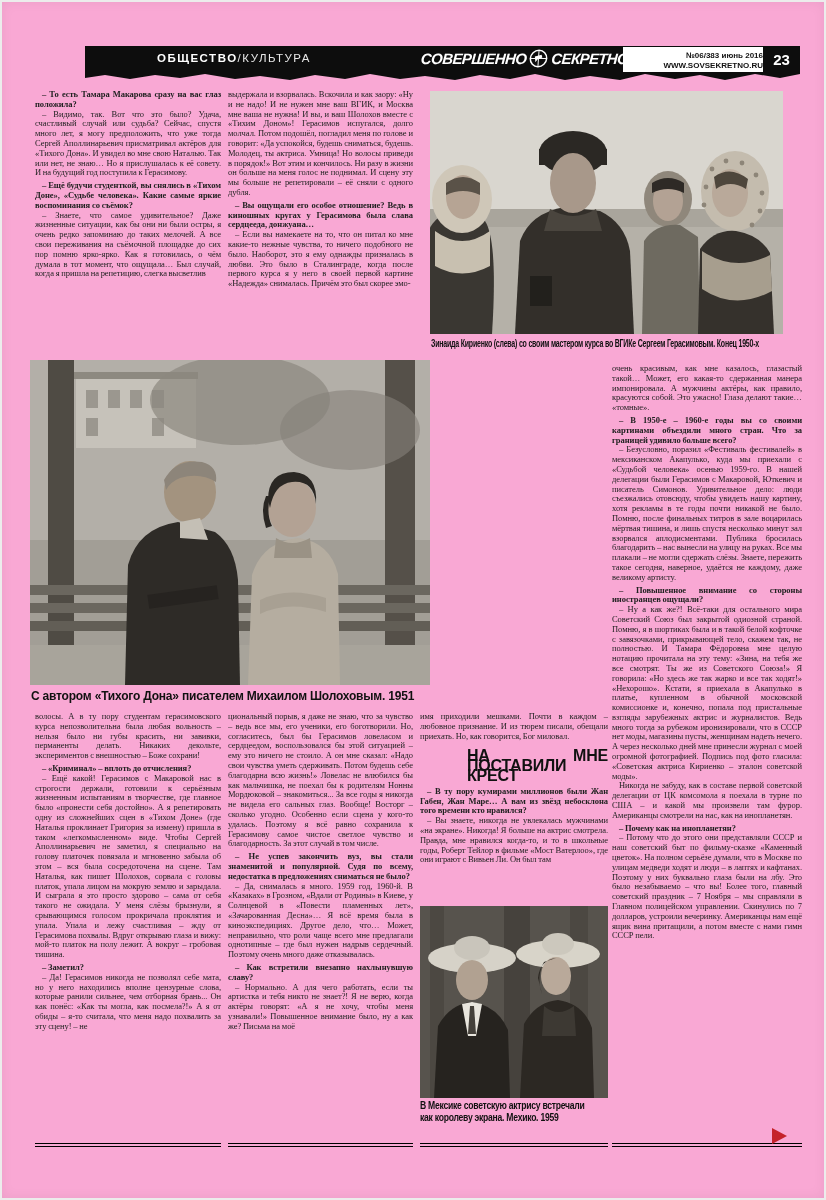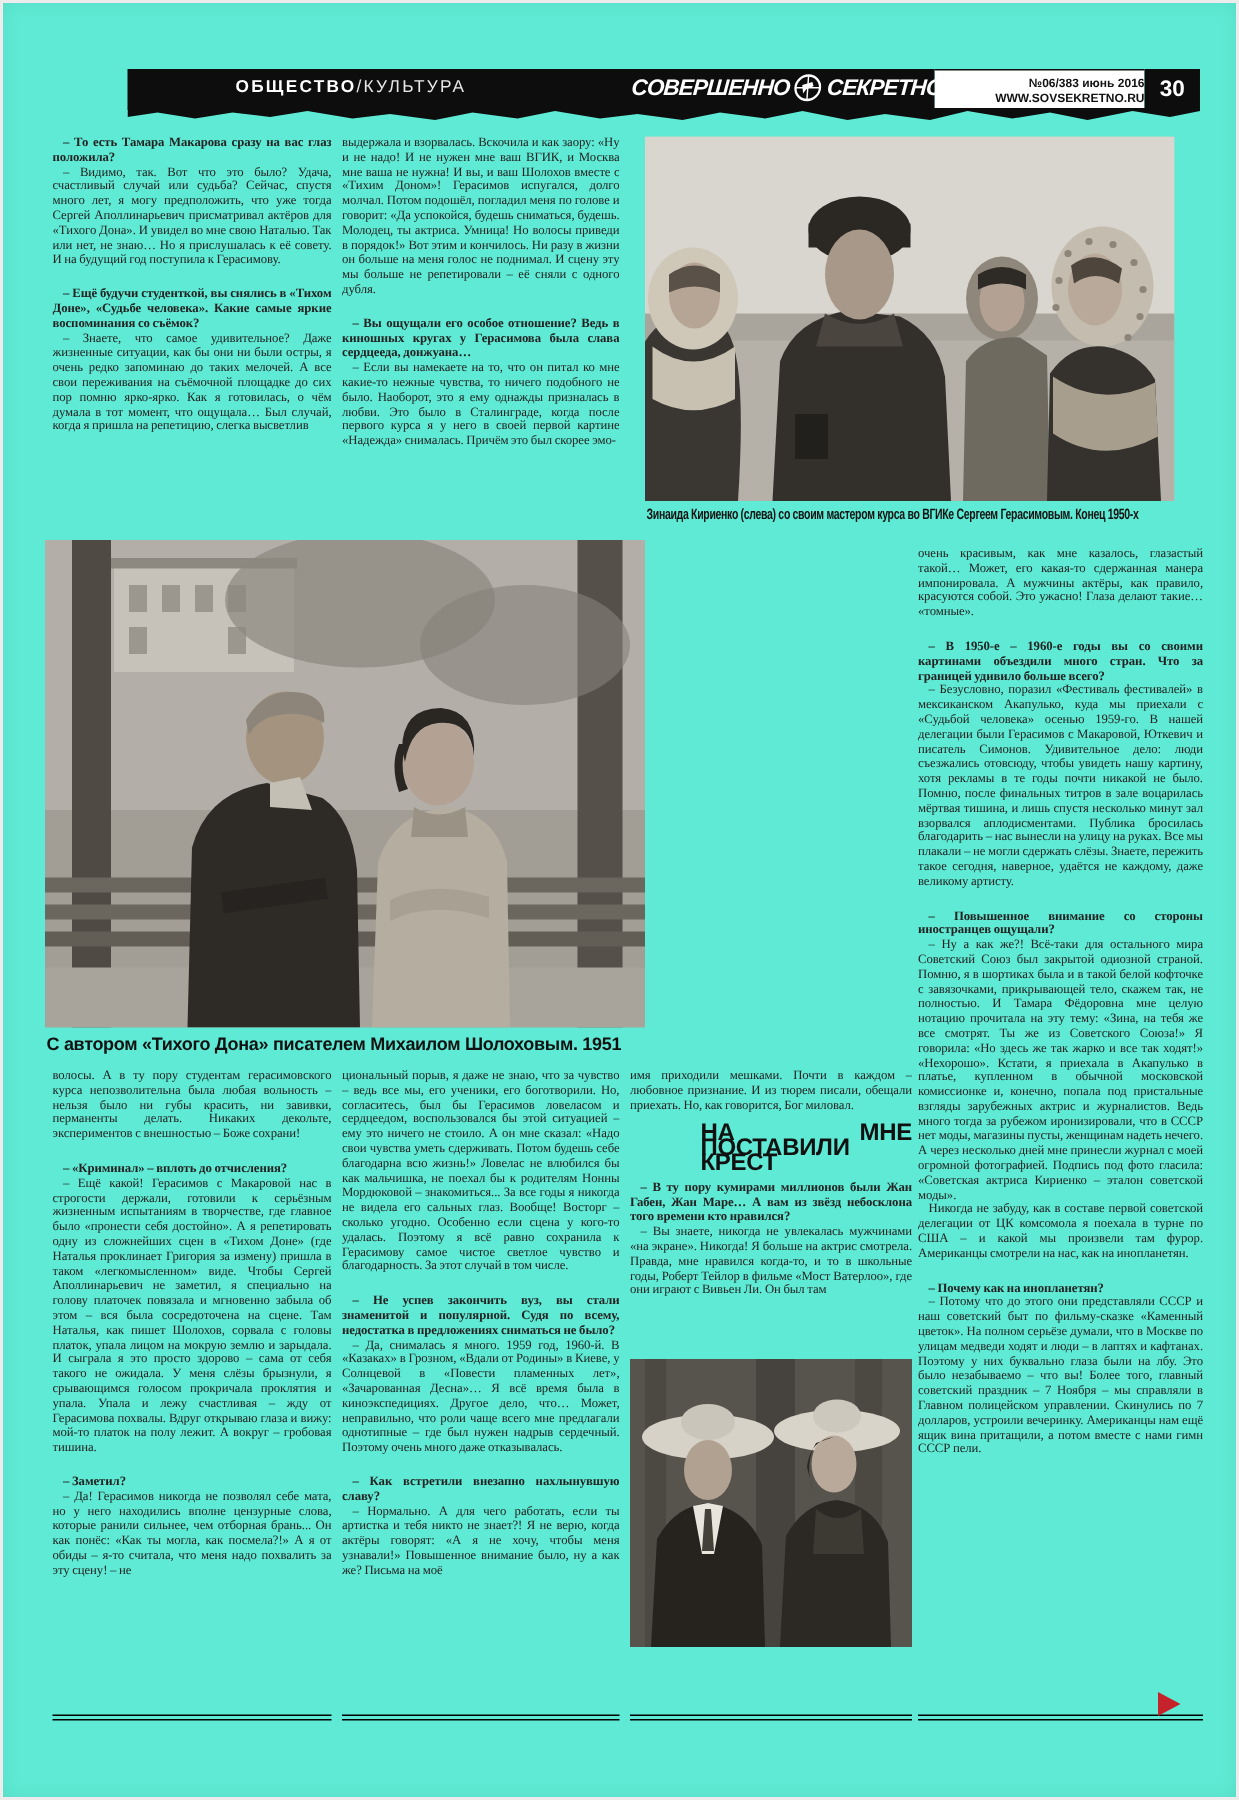--- a/index.html
+++ b/index.html
@@ -1,17 +1,17 @@
 <!DOCTYPE html>
 <html lang="ru"><head>
 <meta charset="utf-8">
 <style>
   html,body{margin:0;padding:0;background:#ffffff;}
   .page{
-    position:relative;width:826px;height:1200px;background:#5eead4;overflow:hidden;
+    position:relative;width:826px;height:1200px;background:#f9a8d4;overflow:hidden;
     font-family:"Liberation Sans","DejaVu Sans",sans-serif;color:#1c1c1c;
     box-shadow:inset 0 0 0 2px #ececec, inset 0 0 14px rgba(0,0,0,.08);
   }
   
   .header{position:absolute;left:85px;top:46px;width:715px;height:27px;display:flex;}
   .hb-black{position:relative;background:#0d0d0d;width:538px;height:100%;}
   .section-title{position:absolute;left:72px;top:6px;font-size:11.5px;letter-spacing:1.5px;color:#fff;white-space:nowrap;}
   .section-title .b{font-weight:bold;}
   .section-title .l{font-weight:normal;color:#e8e8e8;}
   .logo{position:absolute;left:336px;top:3px;display:flex;align-items:center;gap:3px;color:#fff;
@@ -20,21 +20,21 @@
   .info-box{background:#fff;width:140px;height:100%;display:flex;flex-direction:column;justify-content:center;align-items:flex-end;
             font-size:8px;font-weight:bold;color:#111;line-height:10px;border-top:1px solid #0d0d0d;}
   .page-num{background:#0d0d0d;width:37px;height:100%;display:flex;align-items:center;justify-content:center;
             color:#fff;font-weight:bold;font-size:15px;}
   .torn{position:absolute;left:85px;top:72px;width:715px;height:9px;}
   
   .col{position:absolute;text-align:justify;font-size:8.5px;line-height:9.8px;color:#222;
        overflow:hidden;word-spacing:-0.3px;letter-spacing:-0.05px;}
   .para{margin:0;text-indent:7px;font-family:Liberation Serif, serif;}
   .para.cont{text-indent:0;}
-  .para.q{font-weight:bold;margin-top:13px;}
+  .para.q{font-weight:bold;margin-top:3px;}
   .col .para:first-child{margin-top:0;}
   .col1t{left:35px;top:90px;width:186px;height:270px;}
   .col2t{left:228px;top:90px;width:185px;height:270px;}
   .col1b{left:35px;top:712px;width:186px;height:424px;}
   .col2b{left:228px;top:712px;width:185px;height:424px;}
   .col3b{left:420px;top:712px;width:188px;height:192px;}
   .col4 {left:612px;top:364px;width:190px;height:780px;}
   .subhead{font-size:16px;font-weight:bold;color:#111;margin:10px 0 6px 0;letter-spacing:-0.2px;padding-left:47px;}
   
   .photo{position:absolute;display:block;}
@@ -77,21 +77,21 @@
             <path d="M6 8 L13 6 L14 9 L9 11 L7 14 Z" fill="#fff"></path>
           </svg>
         </span>
         <span>СЕКРЕТНО</span>
       </div>
     </div>
     <div class="info-box">
       <div>№06/383   июнь 2016</div>
       <div>WWW.SOVSEKRETNO.RU</div>
     </div>
-    <div class="page-num">30</div>
+    <div class="page-num">23</div>
   </div>
 
   <svg class="torn" viewBox="0 0 715 9" preserveAspectRatio="none">
     <path fill="#0d0d0d" d="M0 0 H715 V2 L695 6 L670 2 L640 8 L615 3 L590 7 L560 2 L535 8 L505 4 L480 8 L450 2 L425 7 L395 3 L370 8 L340 4 L315 7 L285 2 L260 7 L230 3 L205 8 L175 4 L150 7 L120 2 L95 6 L70 3 L45 7 L20 3 L0 6 Z"></path>
   </svg>
 
   <div class="col col1t">
       <p class="para q">– То есть Тамара Макарова сразу на вас глаз положила?</p>
       <p class="para a">– Видимо, так. Вот что это было? Удача, счастливый случай или судьба? Сейчас, спустя много лет, я могу предположить, что уже тогда Сергей Аполлинарьевич присматривал актёров для «Тихого Дона». И увидел во мне свою Наталью. Так или нет, не знаю… Но я прислушалась к её совету. И на будущий год поступила к Герасимову.</p>
       <p class="para q">– Ещё будучи студенткой, вы снялись в «Тихом Доне», «Судьбе человека». Какие самые яркие воспоминания со съёмок?</p>
@@ -235,20 +235,21 @@
     <path d="M42 98 L52 96 L62 98 L56 130 L48 130 Z" fill="#e8e5dd"></path>
     <path d="M50 100 L54 100 L56 128 L48 128 Z" fill="#44403a"></path>
 
     <ellipse cx="138" cy="48" rx="42" ry="14" fill="#d8d4c9"></ellipse>
     <ellipse cx="138" cy="38" rx="16" ry="11" fill="#ccc8bd"></ellipse>
     <ellipse cx="136" cy="70" rx="15" ry="19" fill="#b9a99a"></ellipse>
     <path d="M136 52 Q120 54 118 72 L122 88 Q116 70 124 56 Z" fill="#2c2823"></path>
     <path d="M100 192 L104 118 Q116 96 138 94 Q164 98 172 122 L174 192 Z" fill="#2c2823"></path>
     <path d="M124 100 Q138 112 154 100 L156 130 L122 130 Z" fill="#3d3933"></path>
   </svg>
+  <div class="caption caption-bottom"><span class="sq">В Мексике советскую актрису встречали как королеву экрана. Мехико. 1959</span></div>
 
   <div class="rule r1"></div>
   <div class="rule r2"></div>
   <div class="rule r3"></div>
   <div class="rule r4"></div>
   <div class="cont-arrow"></div>
 
 </div>
 
 </body></html>

